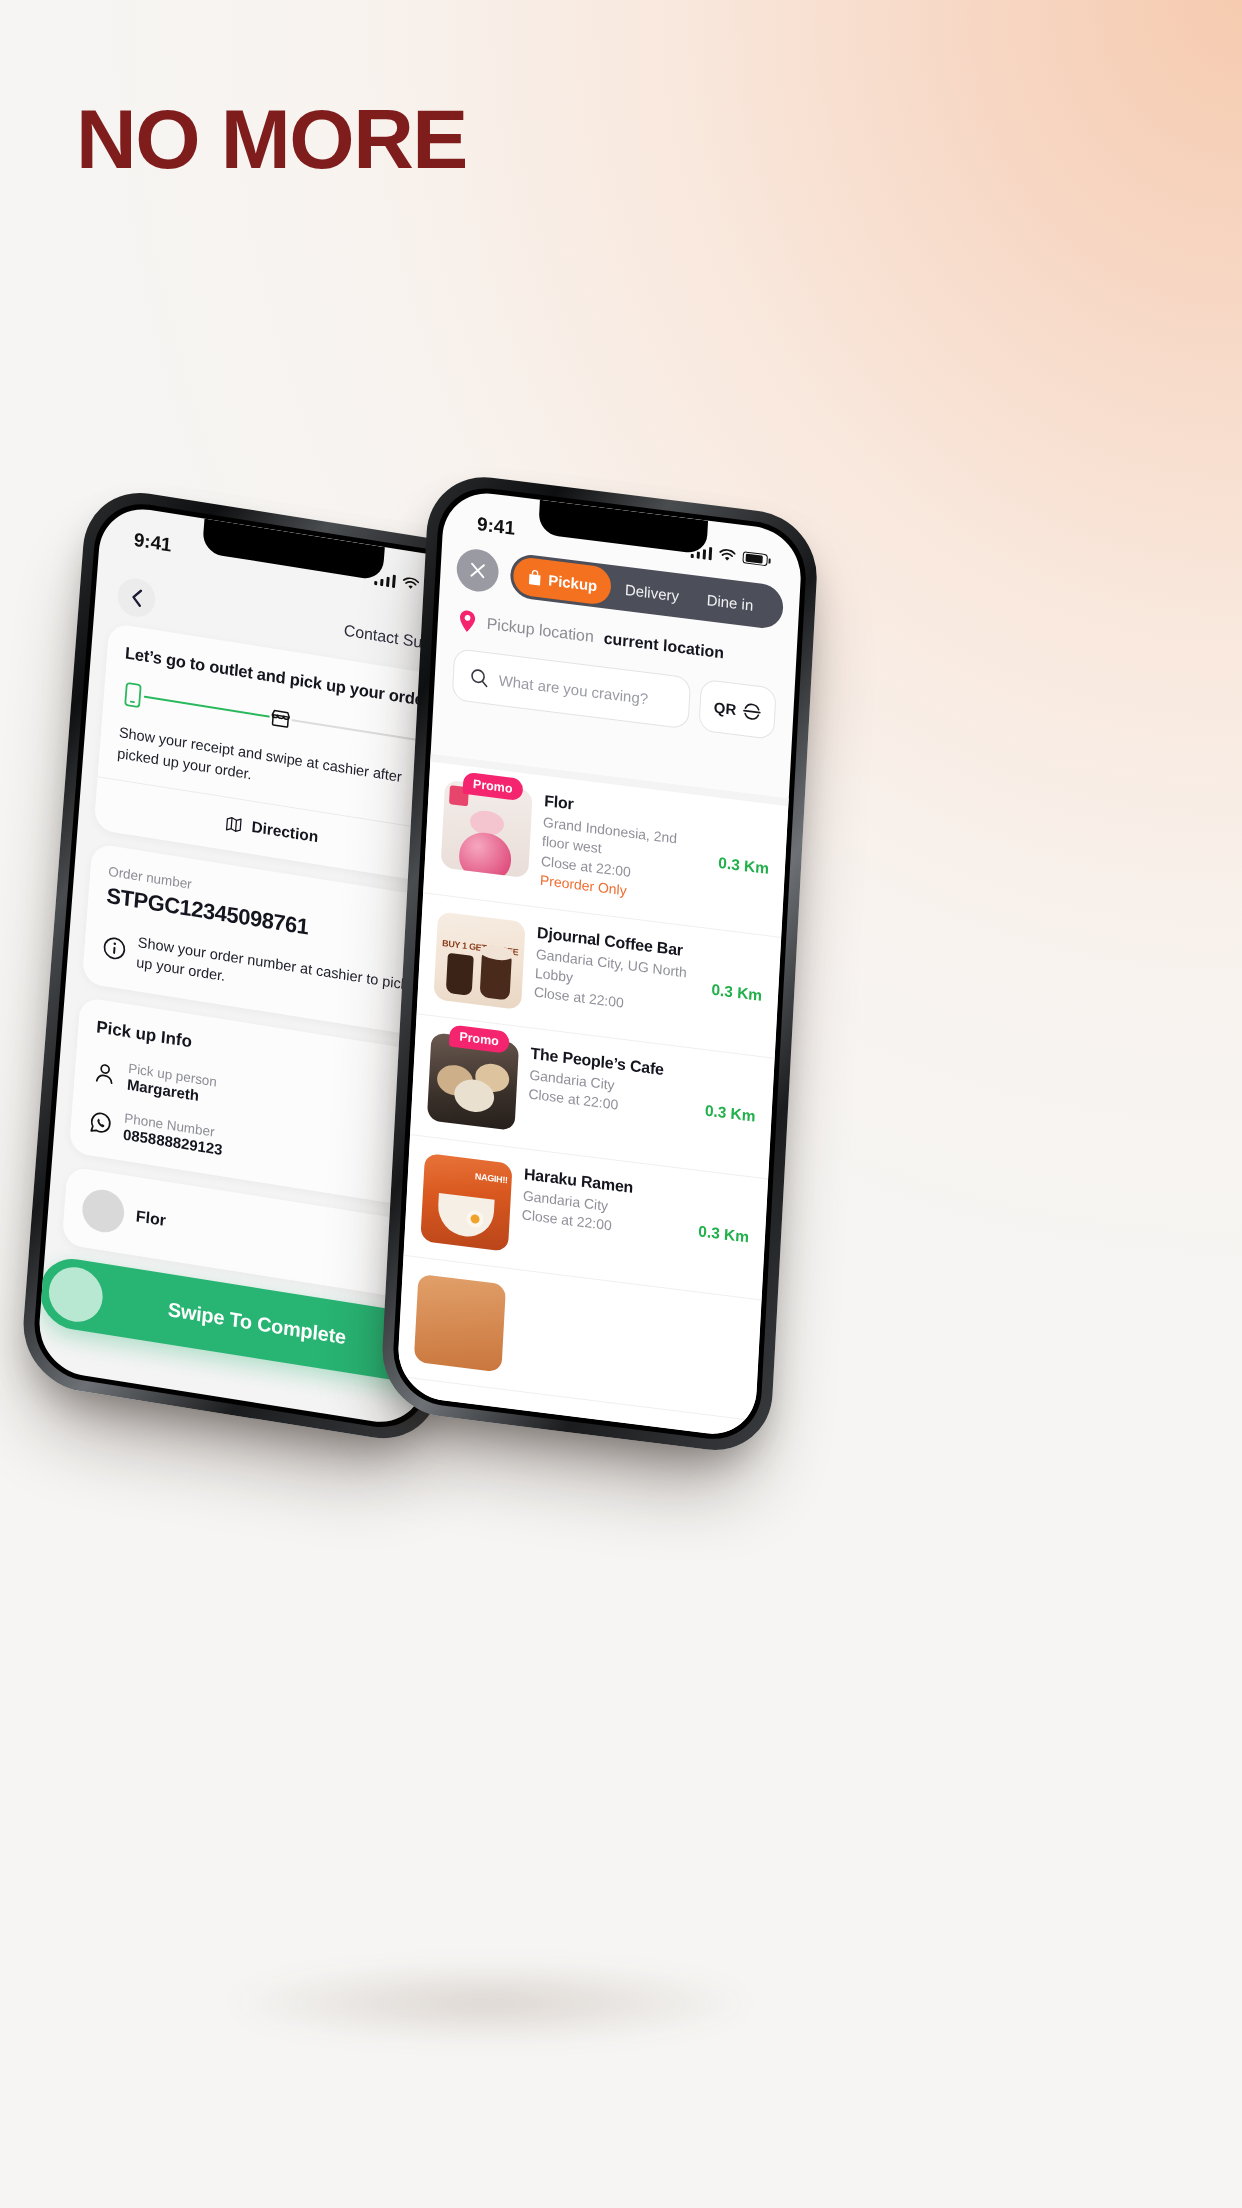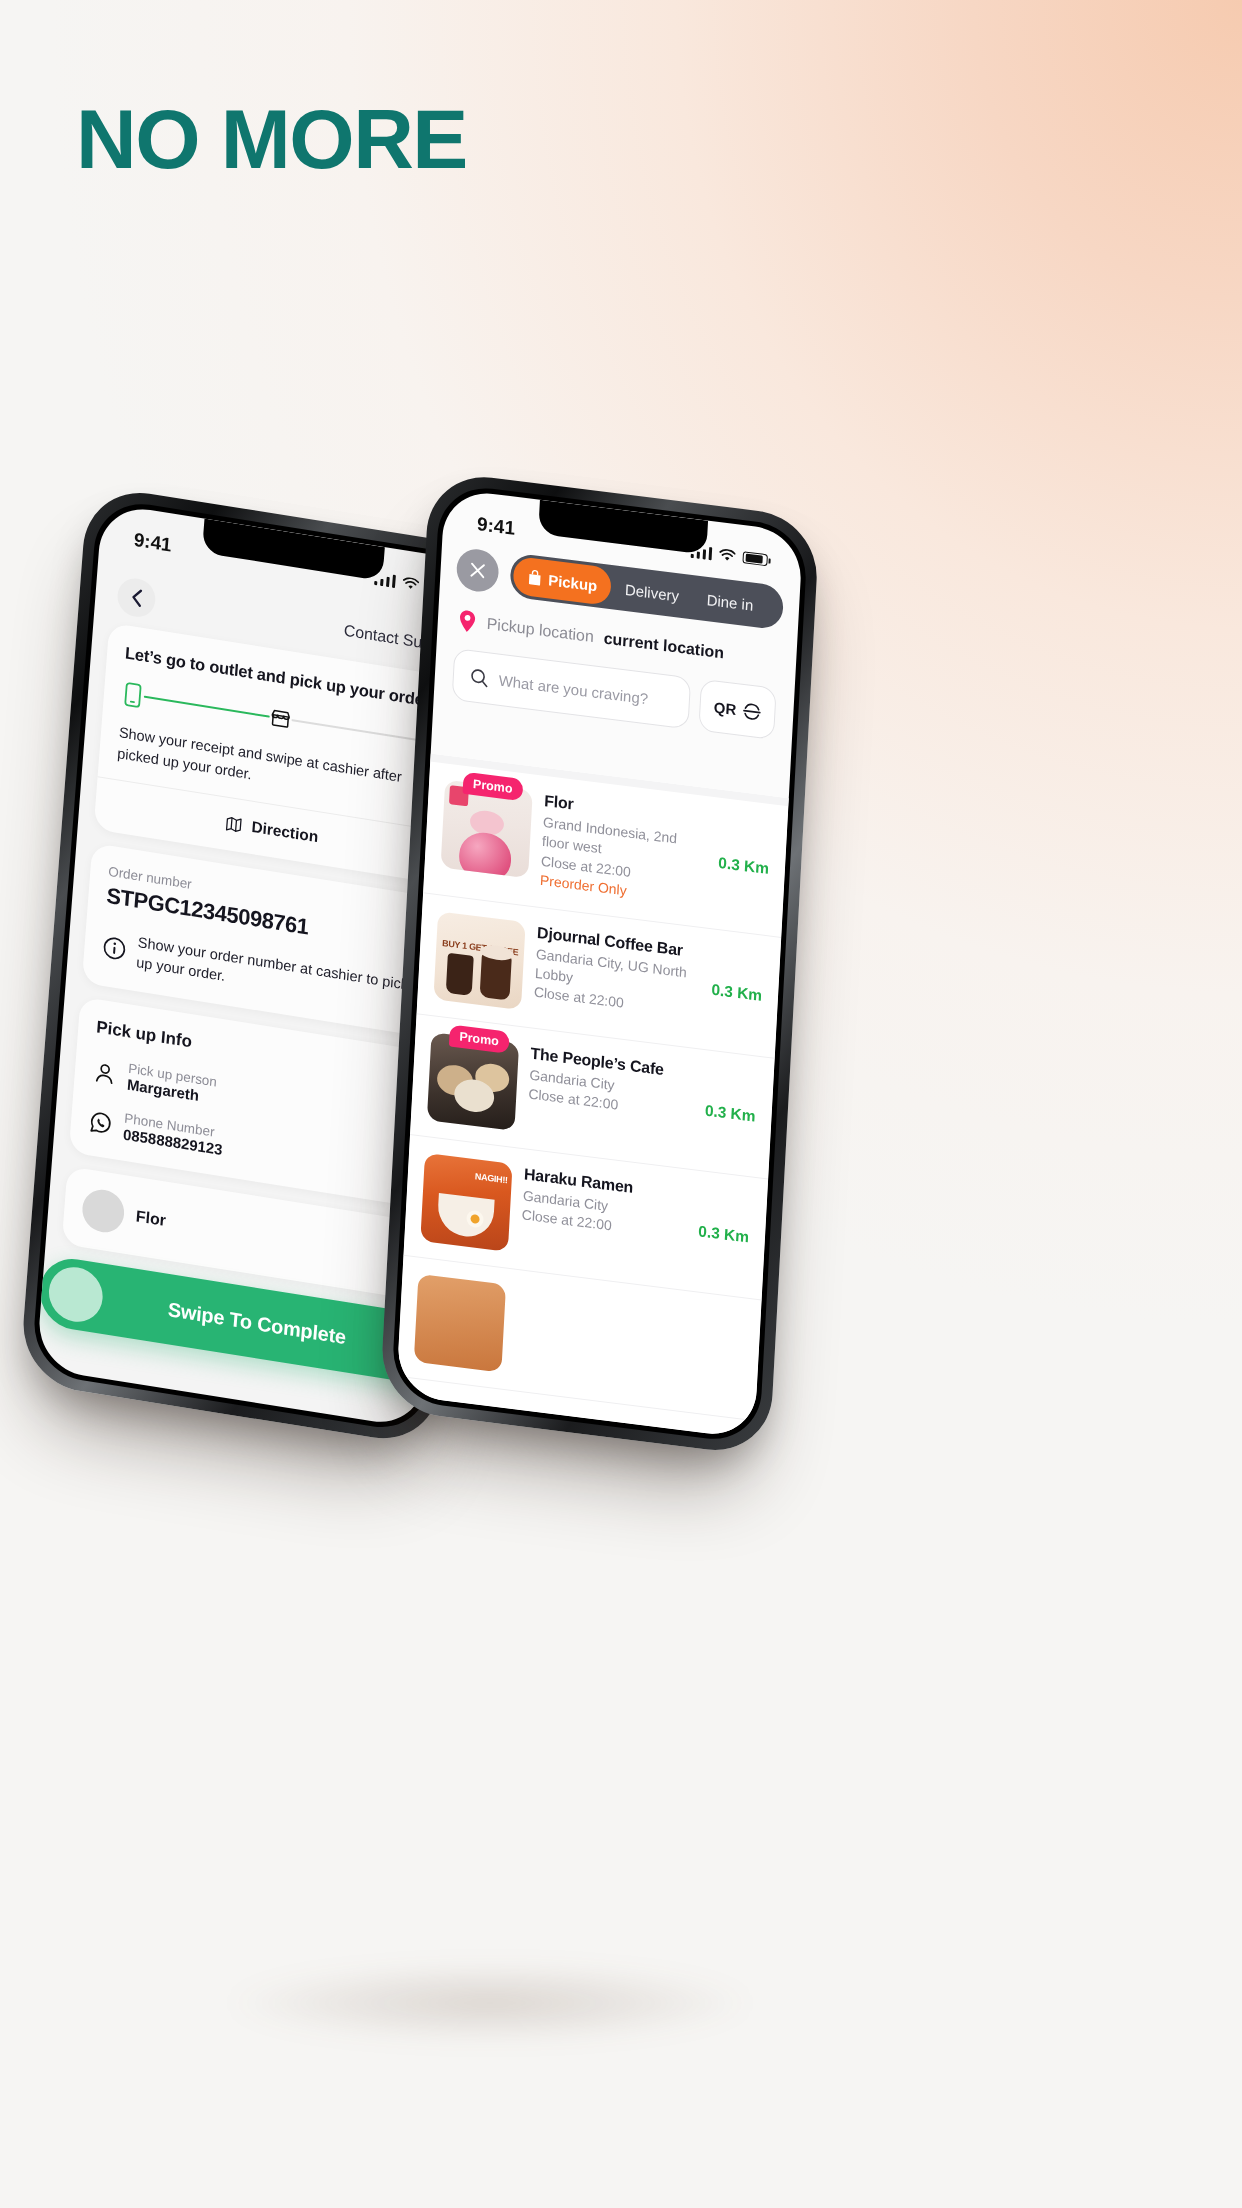--- a/index.html
+++ b/index.html
@@ -10,21 +10,21 @@
       radial-gradient(120% 75% at 100% 0%, #f6cbb0 0%, #f7d7c4 18%, #f9e8dd 38%, #f8f3ef 60%, #f6f5f3 80%),
       linear-gradient(160deg,#f7f6f4 0%,#f6f4f2 55%,#f2f1ef 100%);
     position:relative; overflow:hidden;
   }
   .stage { position:absolute; inset:0; }
 
   
   .headline {
     position:absolute; left:76px; top:100px;
     font-weight:800; letter-spacing:-1.5px;
-    color:#0f766e; line-height:0.93;
+    color:#7f1d1d; line-height:0.93;
   }
   .headline div { font-size:84px; text-transform:uppercase; }
   .hl2 { margin-top:10px; }
   .hl3 { margin-top:10px; }
 
   
   .phone {
     position:absolute;
     border-radius:62px;
     background:linear-gradient(120deg,#2a2c2e 0%,#0e0f10 14%,#4a4d50 26%,#17181a 45%,#6e7276 62%,#1b1c1e 78%,#3a3d40 100%);

